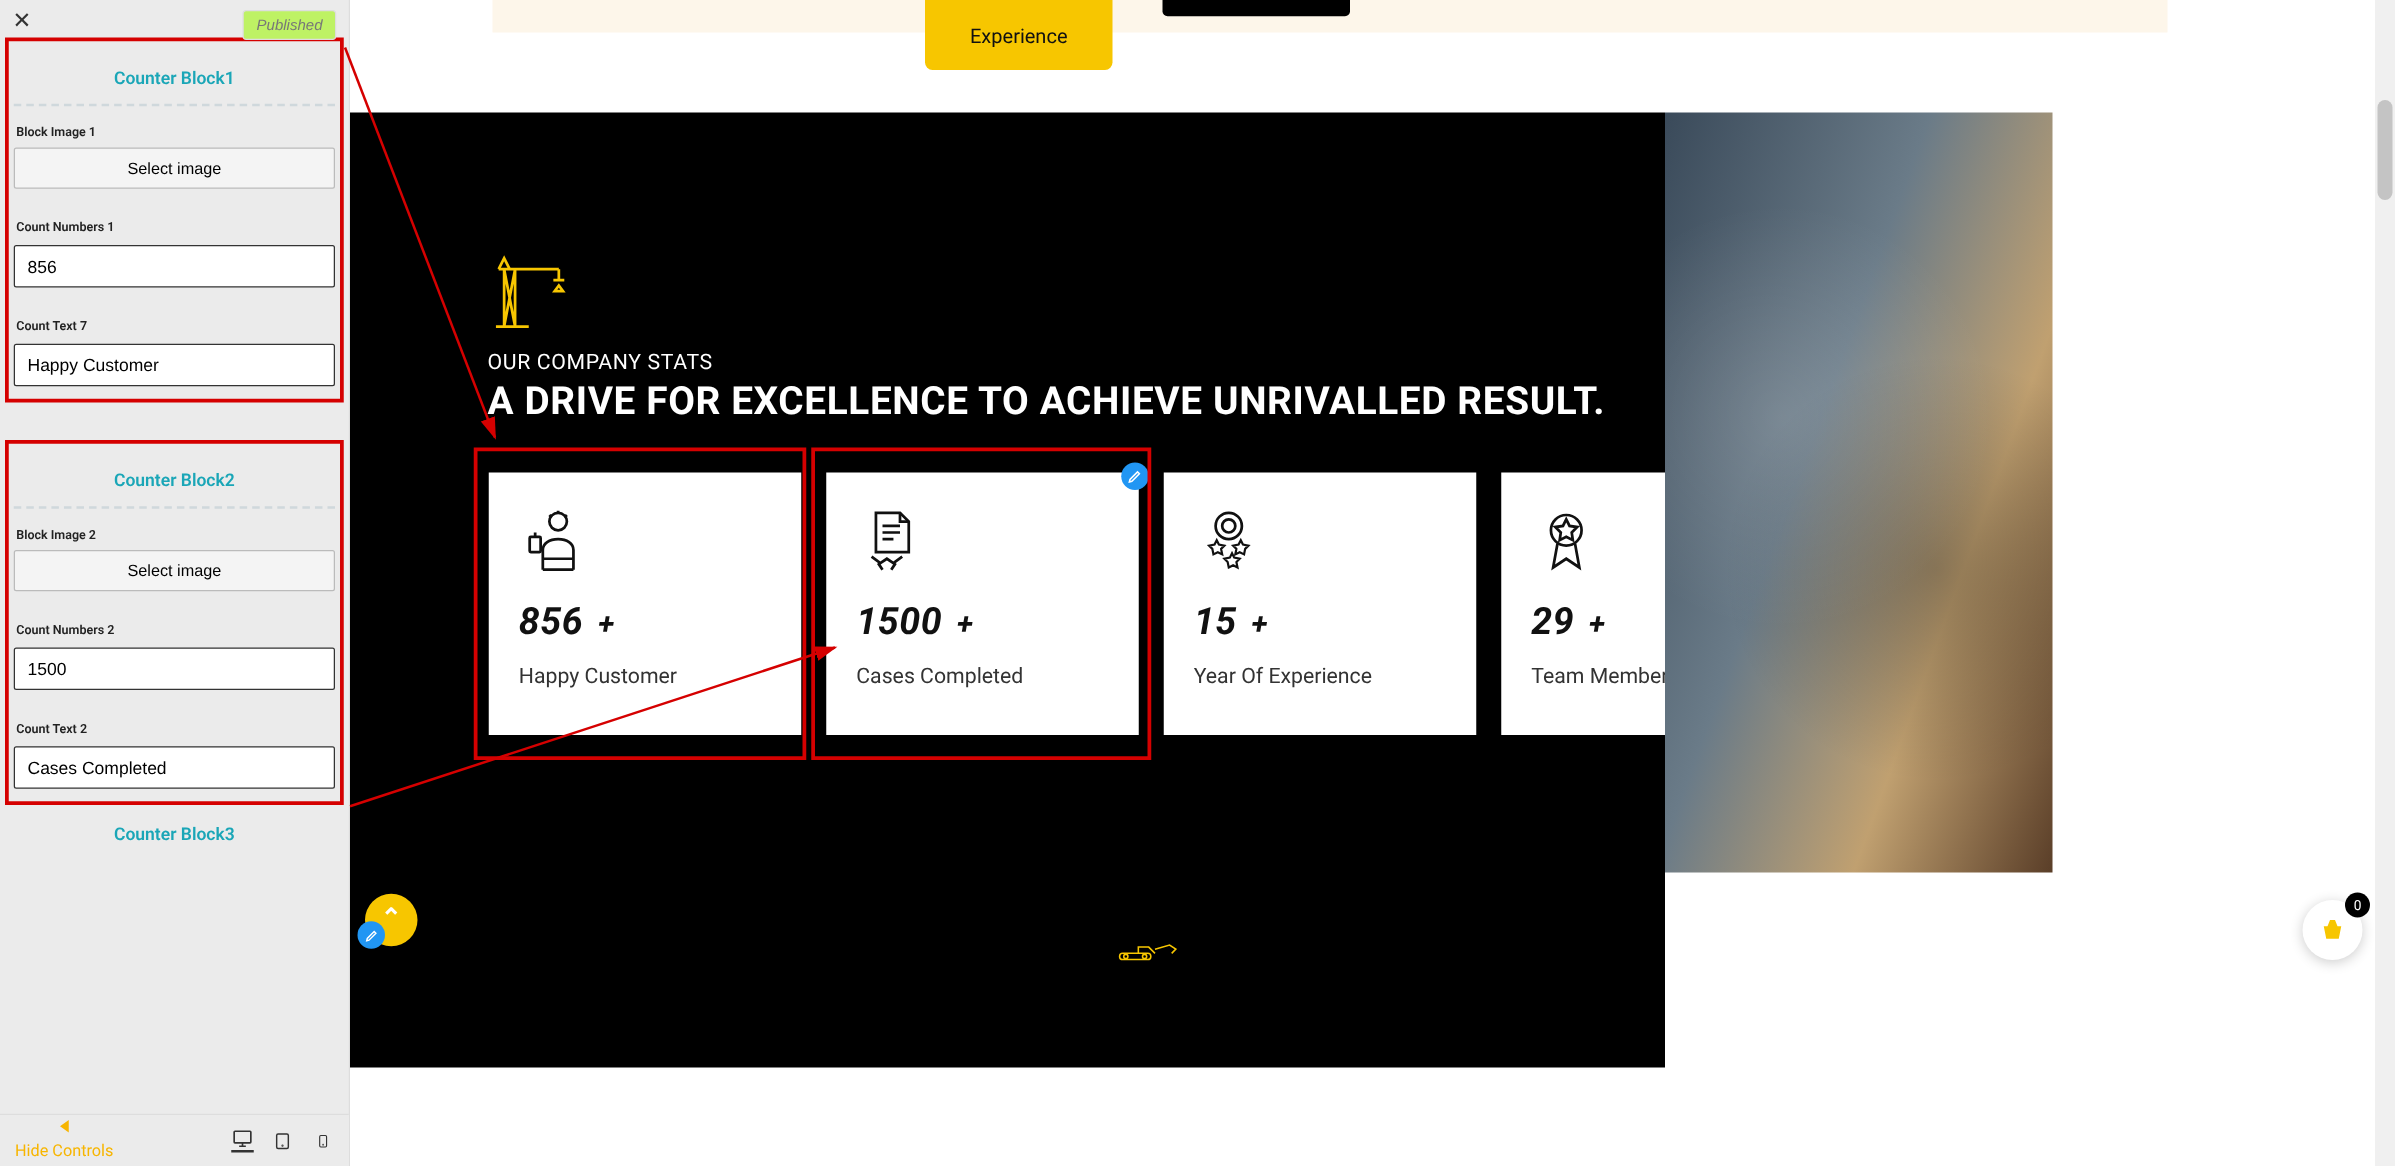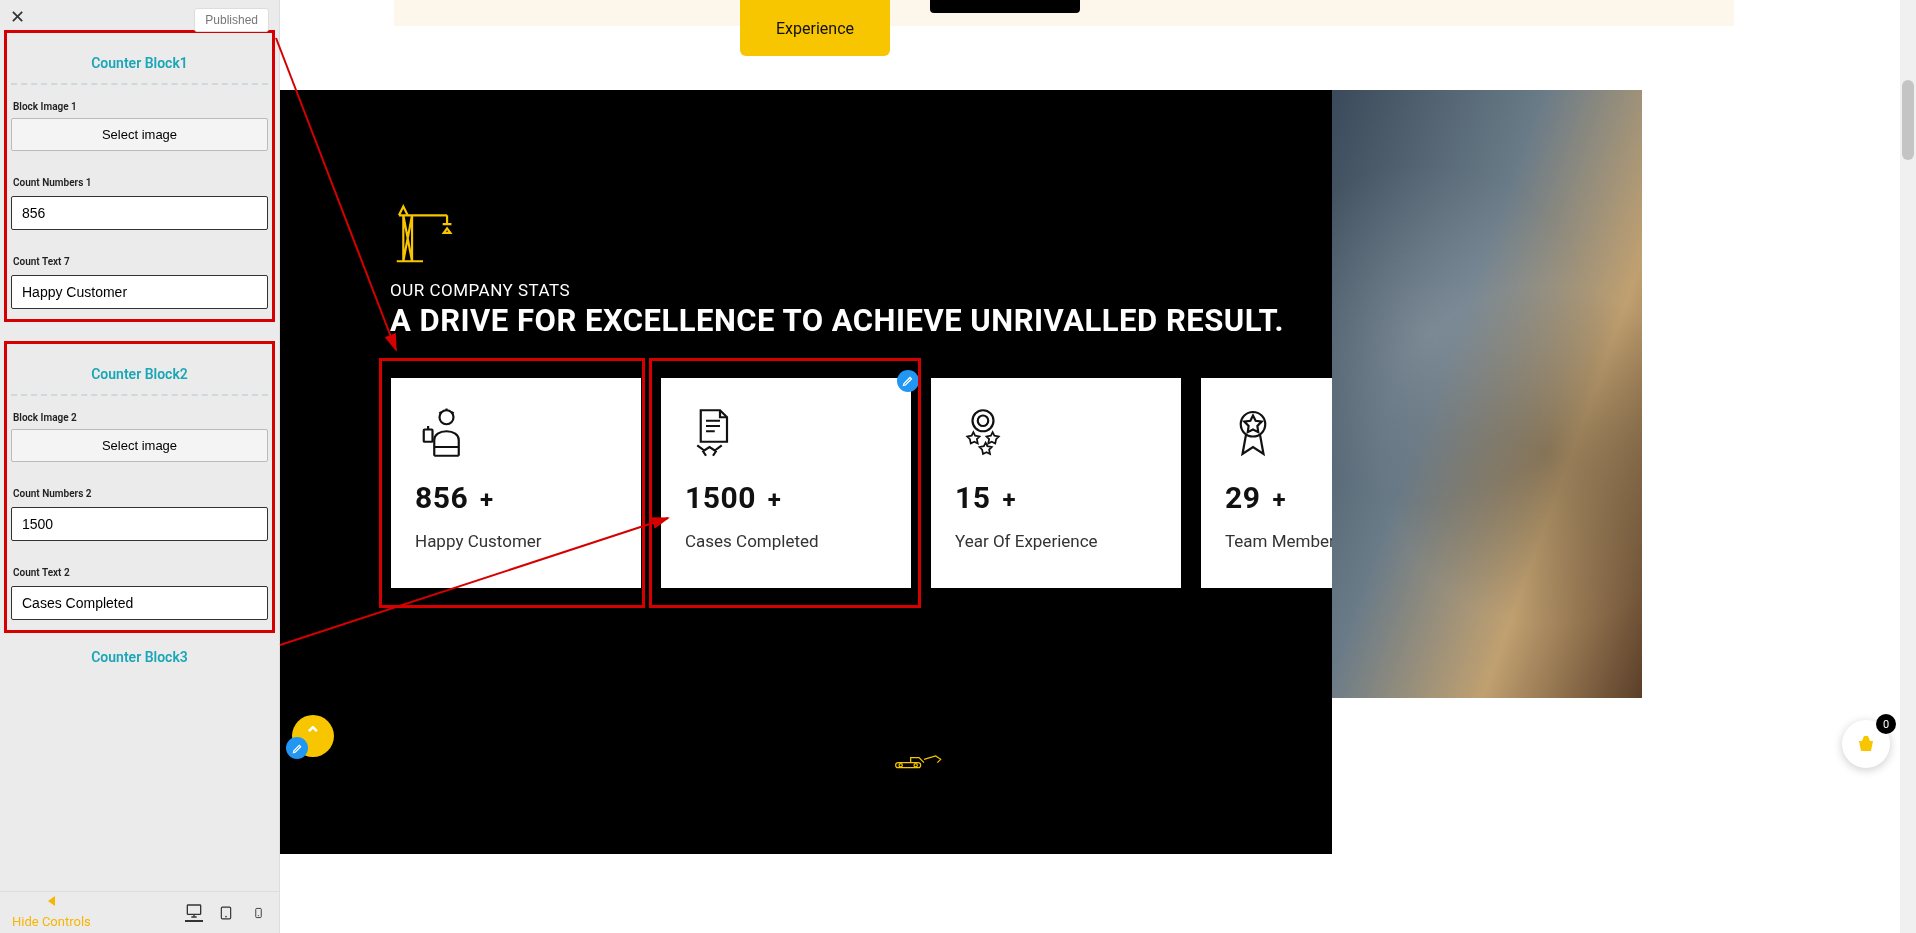--- a/index.html
+++ b/index.html
@@ -1,30 +1,30 @@
 <!DOCTYPE html>
 <html><head>
 <meta charset="utf-8">
 <style>
 * { margin: 0; padding: 0; box-sizing: border-box; }
 body { font-family: -apple-system, BlinkMacSystemFont, "Segoe UI", Roboto, Arial, sans-serif; background: #fff; overflow-x: hidden; width: 1916px; height: 933px; position: relative; }
 
 
 .sidebar { position: absolute; left: 0; top: 0; width: 280px; height: 933px; background: #ebebeb; border-right: 1px solid #ddd; }
 .sidebar-close { position: absolute; top: 8px; left: 10px; color: #333; cursor: pointer; font-size: 18px; line-height: 1; }
-.published-btn { position: absolute; top: 8px; right: 10px; background: #ffffff; border: 1px solid #ddd; border-radius: 3px; padding: 4px 10px; font-size: 12px; color: #777; cursor: pointer; }
+.published-btn { position: absolute; top: 8px; right: 10px; background: #bef264; border: 1px solid #ddd; border-radius: 3px; padding: 4px 10px; font-size: 12px; color: #777; cursor: pointer; font-style: italic; }
 
 .block { border: 3px solid #d50000; margin: 4px; padding: 14px 4px 10px; }
 .block-title { color: #1aa6b7; font-size: 14px; font-weight: 600; text-align: center; padding: 8px 0 12px; border-bottom: 2px dashed #cfd8dc; margin-bottom: 16px; }
 .field-label { font-size: 10px; font-weight: 600; color: #222; margin: 8px 2px 6px; }
 .select-img-btn { width: 100%; border: 1px solid #bbb; background: #f4f4f4; padding: 8px 0; font-size: 13px; cursor: pointer; border-radius: 2px; }
 .text-input { width: 100%; border: 1px solid #333; background: #fff; padding: 8px 10px; font-size: 14px; border-radius: 2px; margin-top: 2px; }
 
 .block1 { margin-top: 30px; }
-.block2 { margin-top: 19px; }
+.block2 { margin-top: 30px; }
 .block3-title { color: #1aa6b7; font-size: 14px; font-weight: 600; text-align: center; padding: 12px 0 4px; }
 
 .sidebar-footer { position: absolute; bottom: 0; left: 0; right: 0; height: 42px; border-top: 1px solid #ddd; background: #ebebeb; display: flex; align-items: center; padding: 0 12px; justify-content: space-between; }
 .hide-controls { color: #f7b500; font-size: 13px; display: flex; align-items: center; gap: 8px; cursor: pointer; flex-direction: column; }
 .hide-controls-arrow { display:inline-block; width:0; height:0; border-top:5px solid transparent; border-bottom:5px solid transparent; border-right:7px solid #f7b500; }
 .devices { display: flex; gap: 14px; }
 .device-icon { width: 18px; height: 18px; color: #333; cursor: pointer; display: flex; align-items: center; justify-content: center; }
 .device-icon.active { border-bottom: 2px solid #333; padding-bottom: 2px; margin-bottom: -2px; }
 
 
@@ -40,21 +40,21 @@
 .bg-img-right { position: absolute; top: 90px; left: 1052px; width: 310px; height: 608px; background: linear-gradient(110deg, #3a4a5a, #6a7b88 40%, #c0a070 70%, #5a3e28); overflow: hidden; }
 .bg-img-right::before { content:""; position:absolute; inset:0; background: radial-gradient(circle at 30% 40%, rgba(255,255,255,.15), transparent 40%), radial-gradient(circle at 70% 60%, rgba(0,0,0,.25), transparent 40%); }
 
 .crane-icon { position: absolute; top: 110px; left: 108px; width: 70px; height: 70px; }
 .subtitle { position: absolute; top: 190px; left: 110px; color: #fff; font-size: 17px; letter-spacing: .5px; }
 .maintitle { position: absolute; top: 212px; left: 110px; color: #fff; font-size: 31px; font-weight: 700; letter-spacing: .5px; }
 
 .cards { position: absolute; top: 288px; left: 111px; display: flex; gap: 20px; }
 .card { width: 250px; height: 210px; background: #fff; padding: 24px 24px 18px; position: relative; }
 .card-icon { width: 56px; height: 62px; margin-bottom: 12px; }
-.card-num { font-size: 30px; font-weight: 700; color: #111; letter-spacing: .5px; }
+.card-num { font-size: 30px; font-weight: 700; color: #111; letter-spacing: .5px; font-style: italic; }
 .card-num .plus { font-size: 24px; margin-left: 4px; }
 .card-text { font-size: 17px; color: #333; margin-top: 16px; }
 .card-highlight { border: 3px solid #d50000; position: absolute; pointer-events: none; }
 .hl1 { top: 268px; left: 99px; width: 266px; height: 250px; }
 .hl2 { top: 268px; left: 369px; width: 272px; height: 250px; }
 .edit-badge { position: absolute; top: -8px; right: -8px; width: 22px; height: 22px; background: #2196f3; border-radius: 50%; display: flex; align-items: center; justify-content: center; color: #fff; }
 
 
 .arrow-svg { position: absolute; pointer-events: none; }
 

